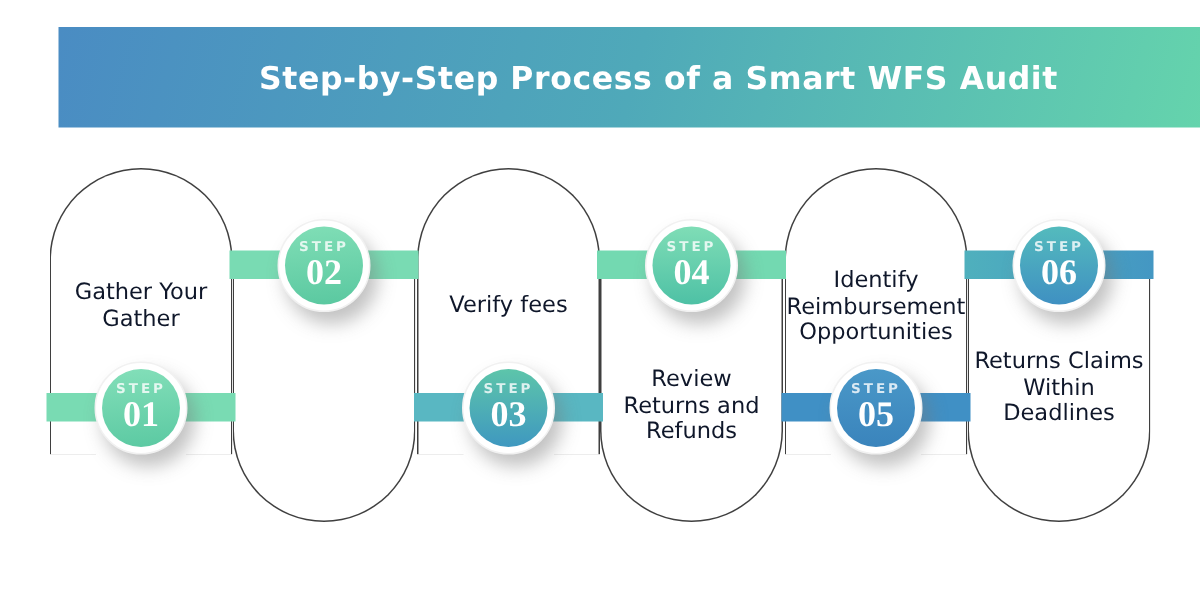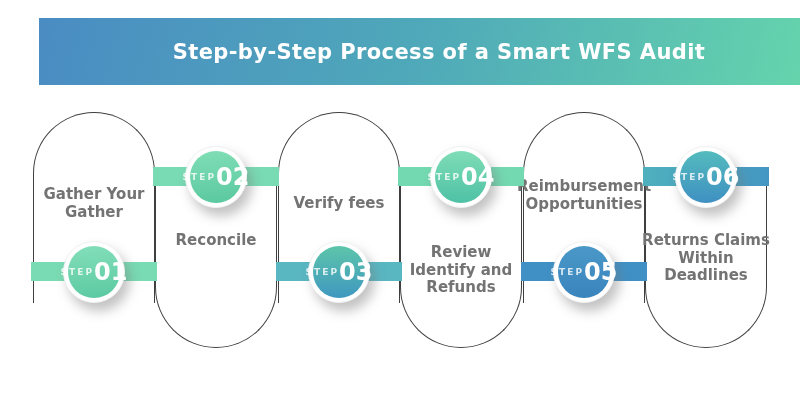--- a/index.html
+++ b/index.html
@@ -35,32 +35,32 @@
   
   .badge{
     position:absolute;left:50%;margin-left:-31px;width:62px;height:62px;border-radius:50%;
     background:#ffffff;border:1px solid #f1f1f1;box-sizing:border-box;z-index:4;
     box-shadow:5px 8px 12px rgba(120,120,120,.45);
   }
   .col.lower .badge{top:241px;}
   .col.upper .badge{top:146px;}
   .badge-inner{
     position:absolute;left:4px;top:4px;width:52px;height:52px;border-radius:50%;
-    display:flex;flex-direction:row;align-items:center;justify-content:center;
+    display:flex;flex-direction:column;align-items:center;justify-content:center;
   }
   .badge-word{
     color:rgba(255,255,255,.8);font-size:9px;font-weight:700;letter-spacing:2px;line-height:10px;
   }
   .badge-num{
-    color:#ffffff;font-size:24px;font-weight:700;line-height:25px;
+    color:#ffffff;font-size:24px;font-weight:700;line-height:25px;font-family:Liberation Serif, serif;
   }
   
   .label{
     position:absolute;left:-6px;width:134px;text-align:center;z-index:2;
-    color:#737373;font-size:15px;font-weight:700;line-height:17.5px;
+    color:#0f172a;font-size:15px;font-weight:400;line-height:17.5px;
   }
   .label span{display:block;}
   .col-1 .label{top:186px}
   .col-2 .label{top:232px}
   .col-3 .label{top:195px}
   .col-4 .label{top:244px}
   .col-5 .label{top:178px}
   .col-6 .label{top:232px}
 </style>
 </head>
@@ -83,21 +83,20 @@
       <div class="badge-inner" style="background: linear-gradient(175deg, rgb(131, 223, 185), rgb(91, 201, 162));">
         <span class="badge-word">STEP</span>
         <span class="badge-num">01</span>
       </div>
     </div>
   </div>
 
   <div class="col col-2 upper">
     <div class="capsule"></div>
     <div class="label">
-      <span>Reconcile</span>
     </div>
     <div class="bar" style="background: rgb(121, 219, 179);"></div>
     <div class="badge">
       <div class="badge-inner" style="background: linear-gradient(175deg, rgb(128, 222, 182), rgb(90, 200, 160));">
         <span class="badge-word">STEP</span>
         <span class="badge-num">02</span>
       </div>
     </div>
   </div>
 
@@ -112,35 +111,36 @@
         <span class="badge-word">STEP</span>
         <span class="badge-num">03</span>
       </div>
     </div>
   </div>
 
   <div class="col col-4 upper">
     <div class="capsule"></div>
     <div class="label">
       <span>Review</span>
-      <span>Identify and</span>
+      <span>Returns and</span>
       <span>Refunds</span>
     </div>
     <div class="bar" style="background: rgb(115, 217, 177);"></div>
     <div class="badge">
       <div class="badge-inner" style="background: linear-gradient(rgb(127, 221, 182), rgb(78, 193, 165));">
         <span class="badge-word">STEP</span>
         <span class="badge-num">04</span>
       </div>
     </div>
   </div>
 
   <div class="col col-5 lower">
     <div class="capsule"></div>
     <div class="label">
+      <span>Identify</span>
       <span>Reimbursement</span>
       <span>Opportunities</span>
     </div>
     <div class="bar" style="background: rgb(64, 144, 197);"></div>
     <div class="badge">
       <div class="badge-inner" style="background: linear-gradient(rgb(74, 152, 200), rgb(58, 132, 188));">
         <span class="badge-word">STEP</span>
         <span class="badge-num">05</span>
       </div>
     </div>

